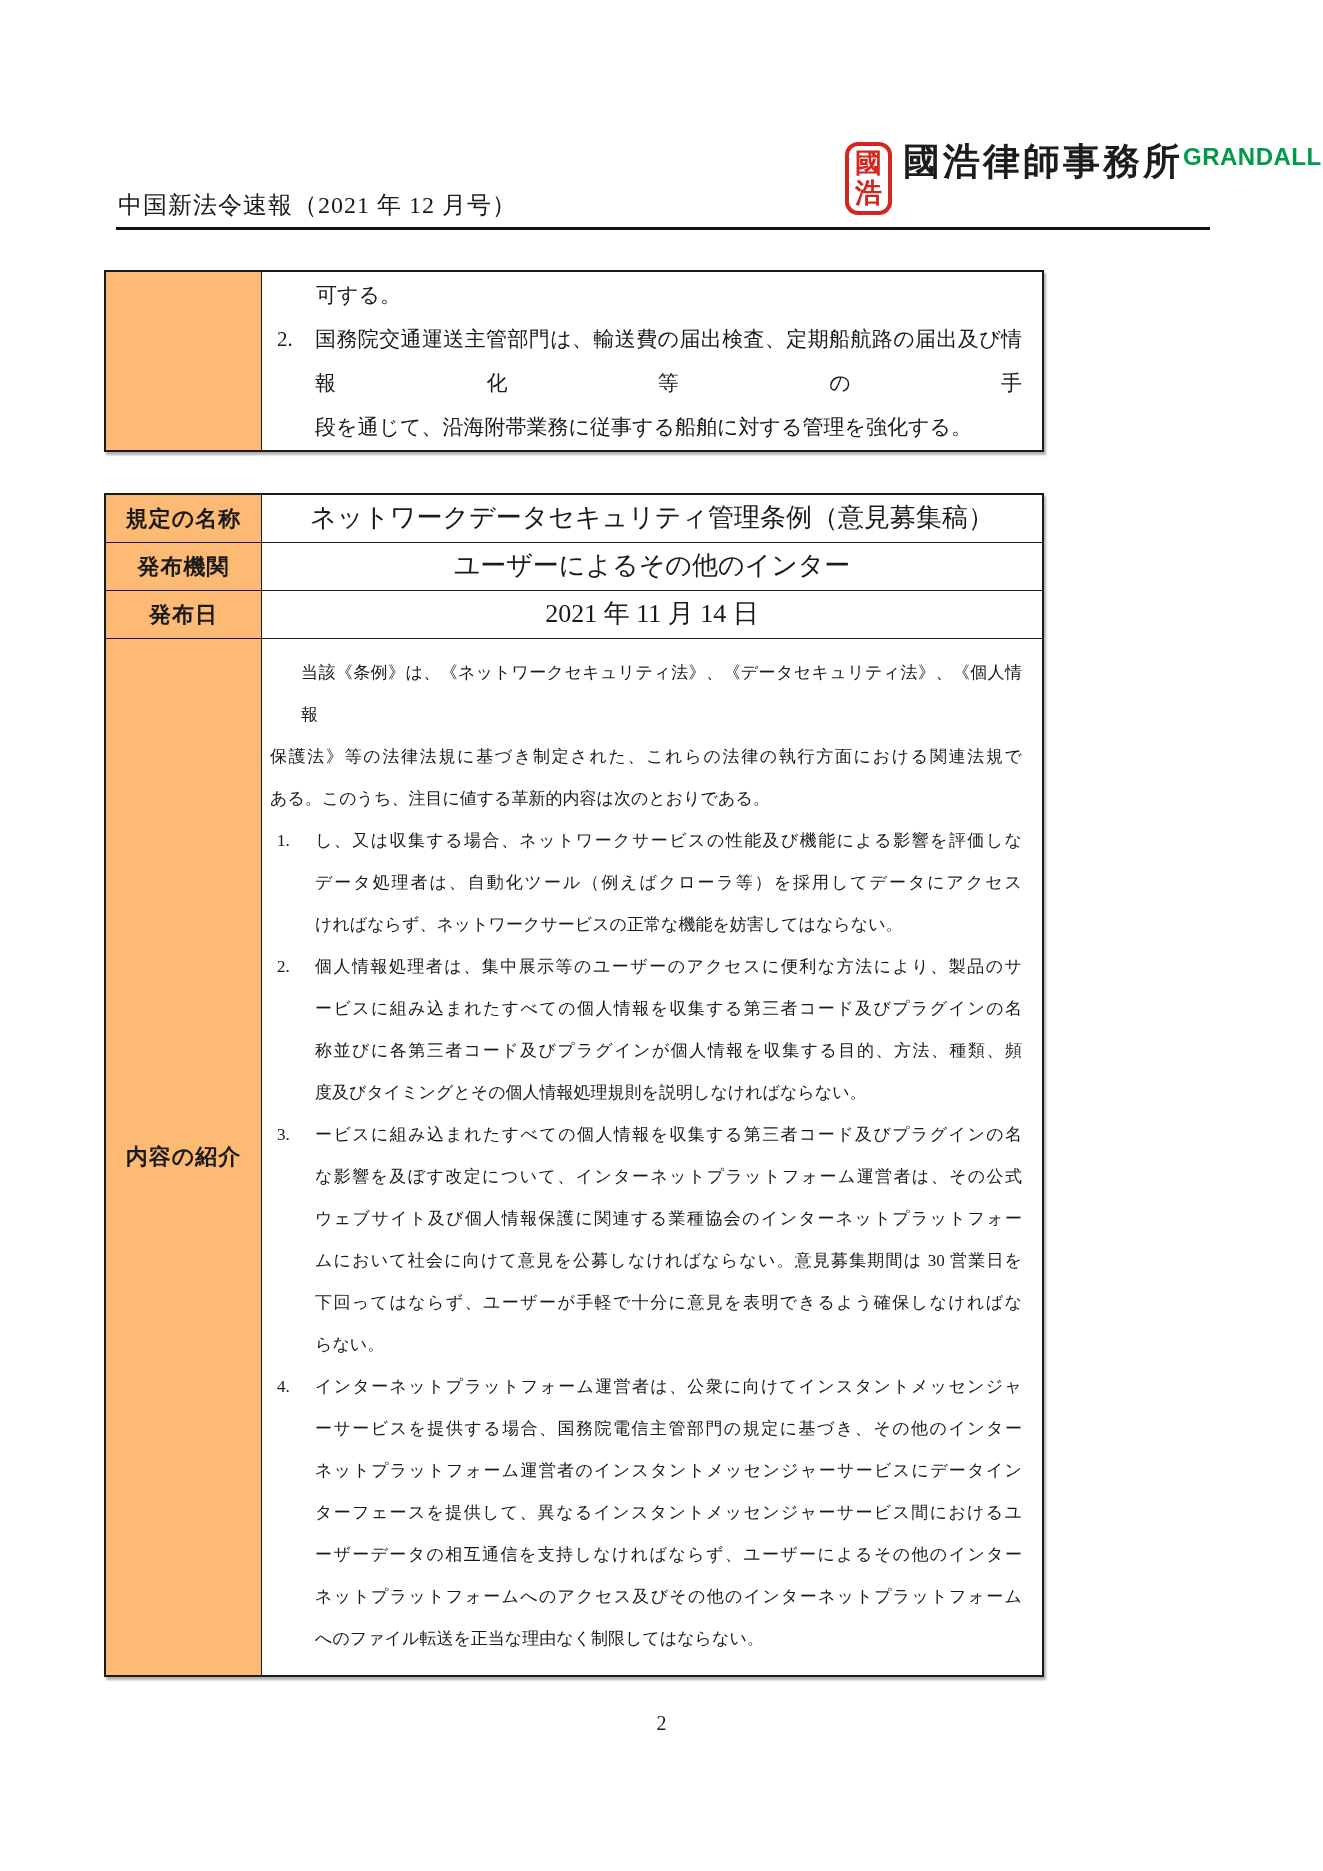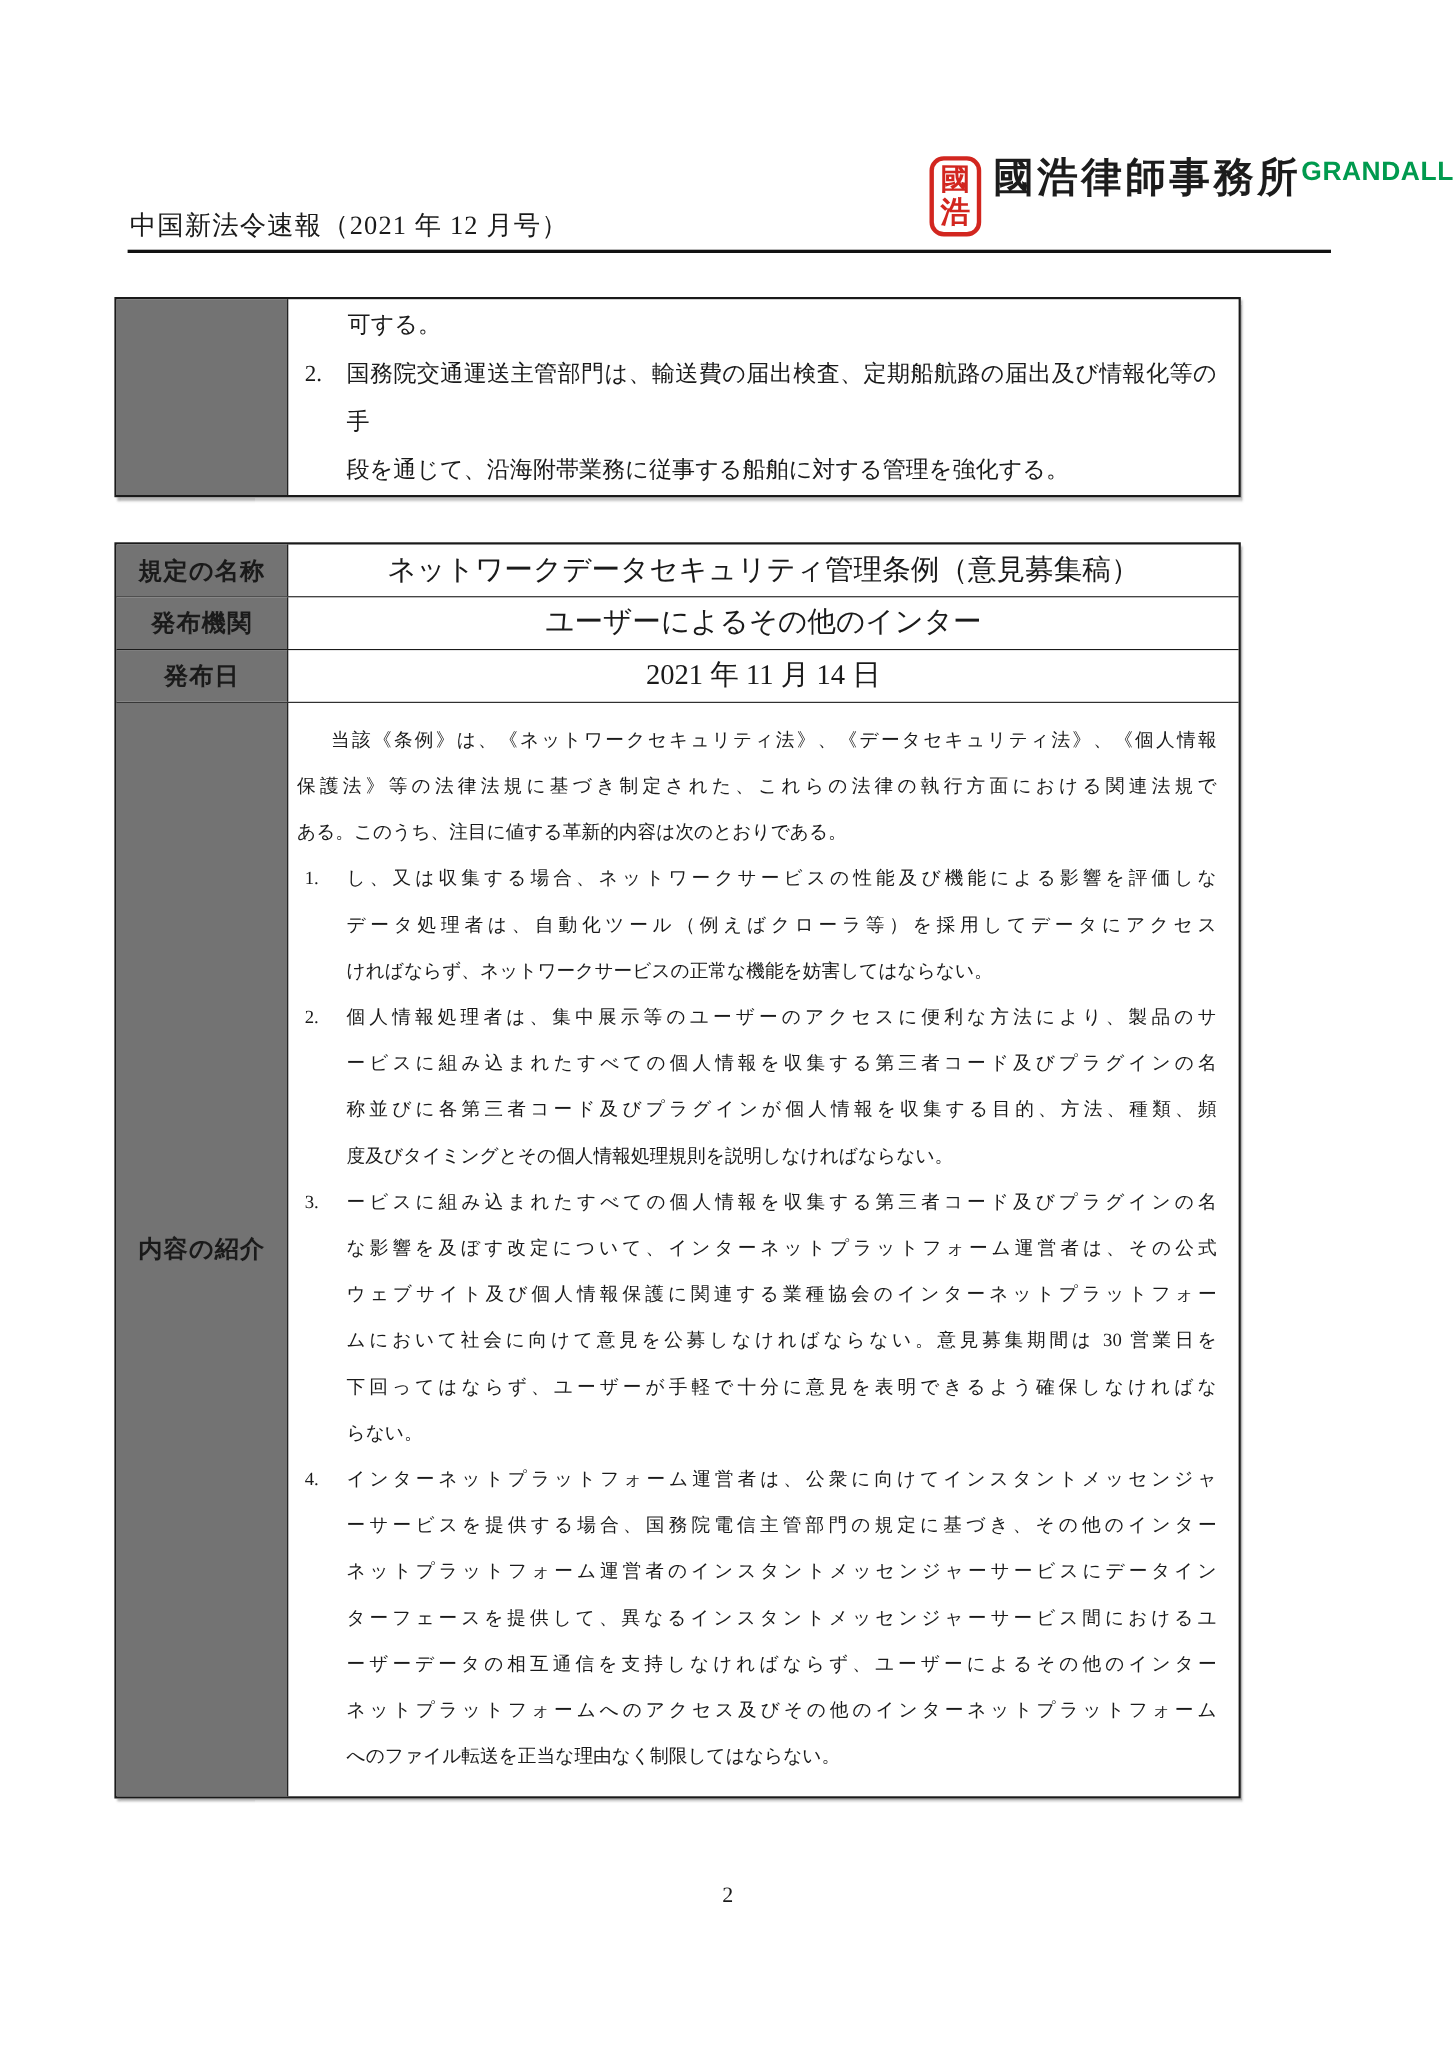--- a/index.html
+++ b/index.html
@@ -24,30 +24,30 @@
     font-family:"Liberation Sans","DejaVu Sans",sans-serif;font-size:37px;font-weight:700;
     letter-spacing:3px;line-height:1.1;color:#1c1c1c;white-space:nowrap;
   }
   .logo-en{
     font-family:"Liberation Sans","DejaVu Sans",sans-serif;font-size:24px;font-weight:700;
     letter-spacing:0.5px;color:#009a4e;line-height:1;margin-top:3px;white-space:nowrap;
   }
   .rule{position:absolute;left:116px;top:227px;width:1094px;height:3px;background:#121212;}
   
   .tbl{
-    position:absolute;left:104px;width:1024px;box-sizing:border-box;background:#fff;
+    position:absolute;left:104px;width:940px;box-sizing:border-box;background:#fff;
     border:2px solid #1a1a1a;box-shadow:2px 3px 2px rgba(115,115,115,.55);
     display:flex;flex-direction:column;
   }
   .tbl-frag{top:270px;}
   .tbl-main{top:493px;}
   .row{display:flex;border-bottom:1.5px solid #1a1a1a;align-items:stretch;}
   .row:last-child{border-bottom:none;}
   .lbl{
-    flex:0 0 156px;width:156px;box-sizing:border-box;background:#737373;
+    flex:0 0 156px;width:156px;box-sizing:border-box;background:#fdba74;
     border-right:1.5px solid #1a1a1a;display:flex;align-items:center;justify-content:center;
     font-weight:700;font-size:22px;letter-spacing:1px;
   }
   .hrow{height:47px;}
   .val{flex:1;display:flex;align-items:center;justify-content:center;font-size:26px;padding-bottom:3px;}
   
   .frag-cell{flex:1;box-sizing:border-box;padding:1px 20px 1px 8px;font-size:21px;}
   .frag-cell .line{line-height:44px;}
   .content-cell{flex:1;box-sizing:border-box;padding:13px 20px 15px 8px;font-size:17px;}
   .content-cell .line{line-height:42px;}

